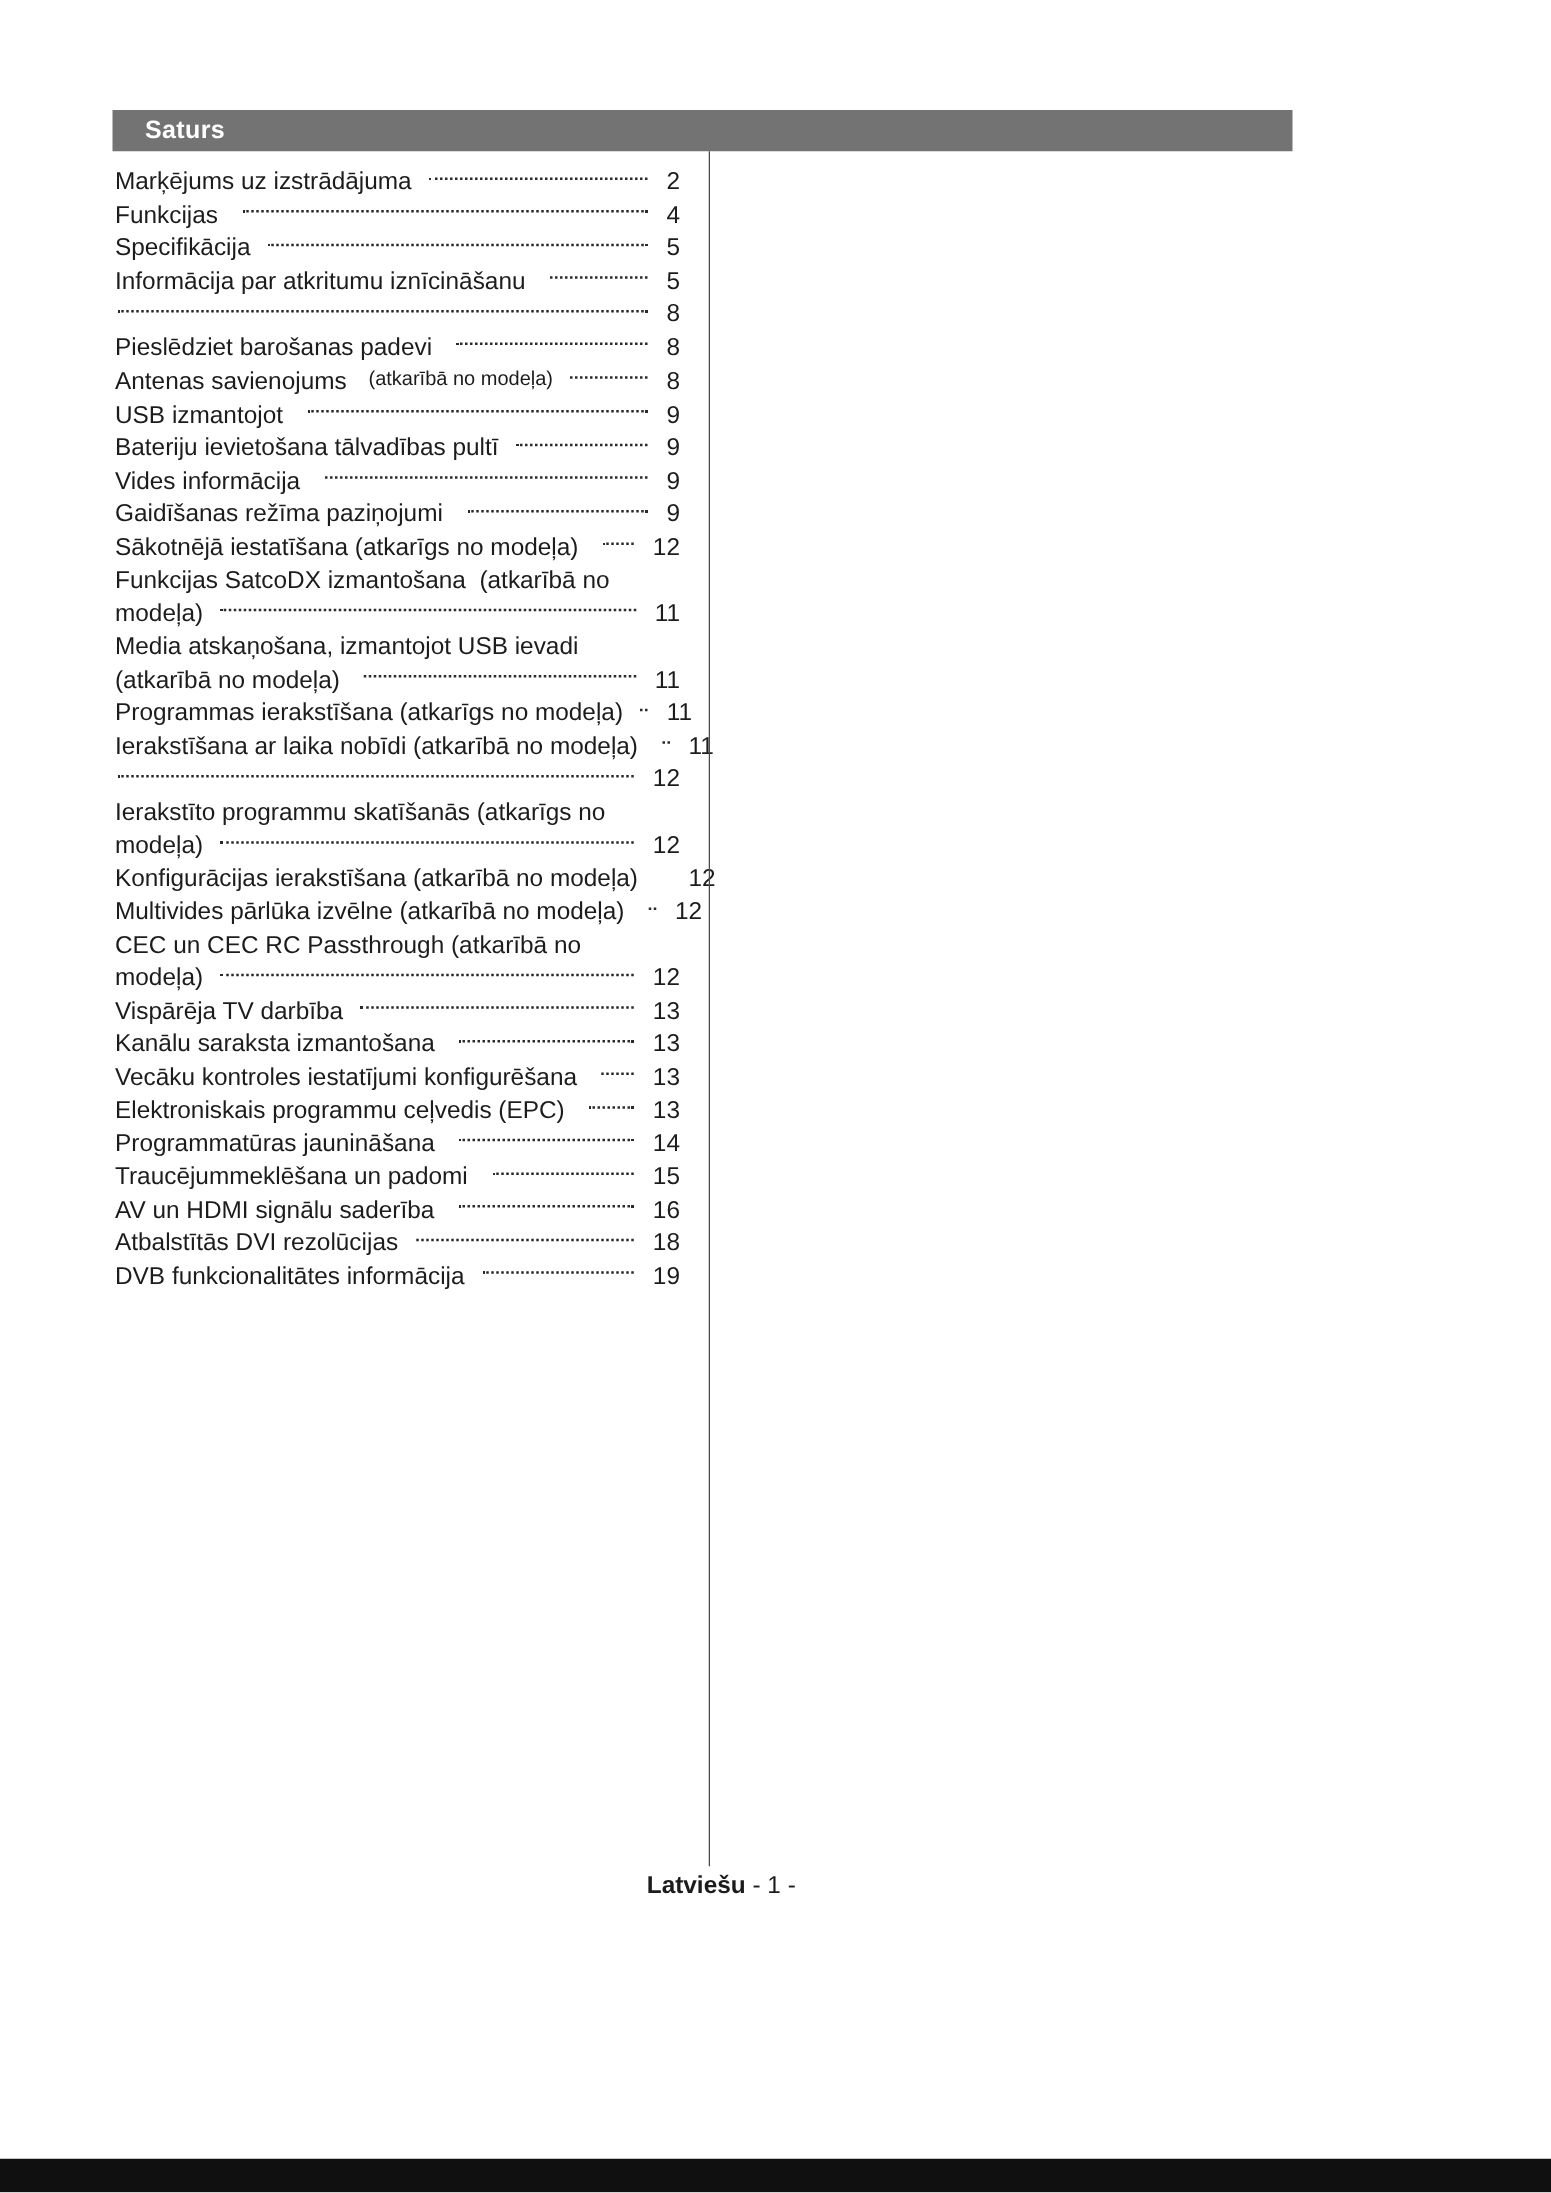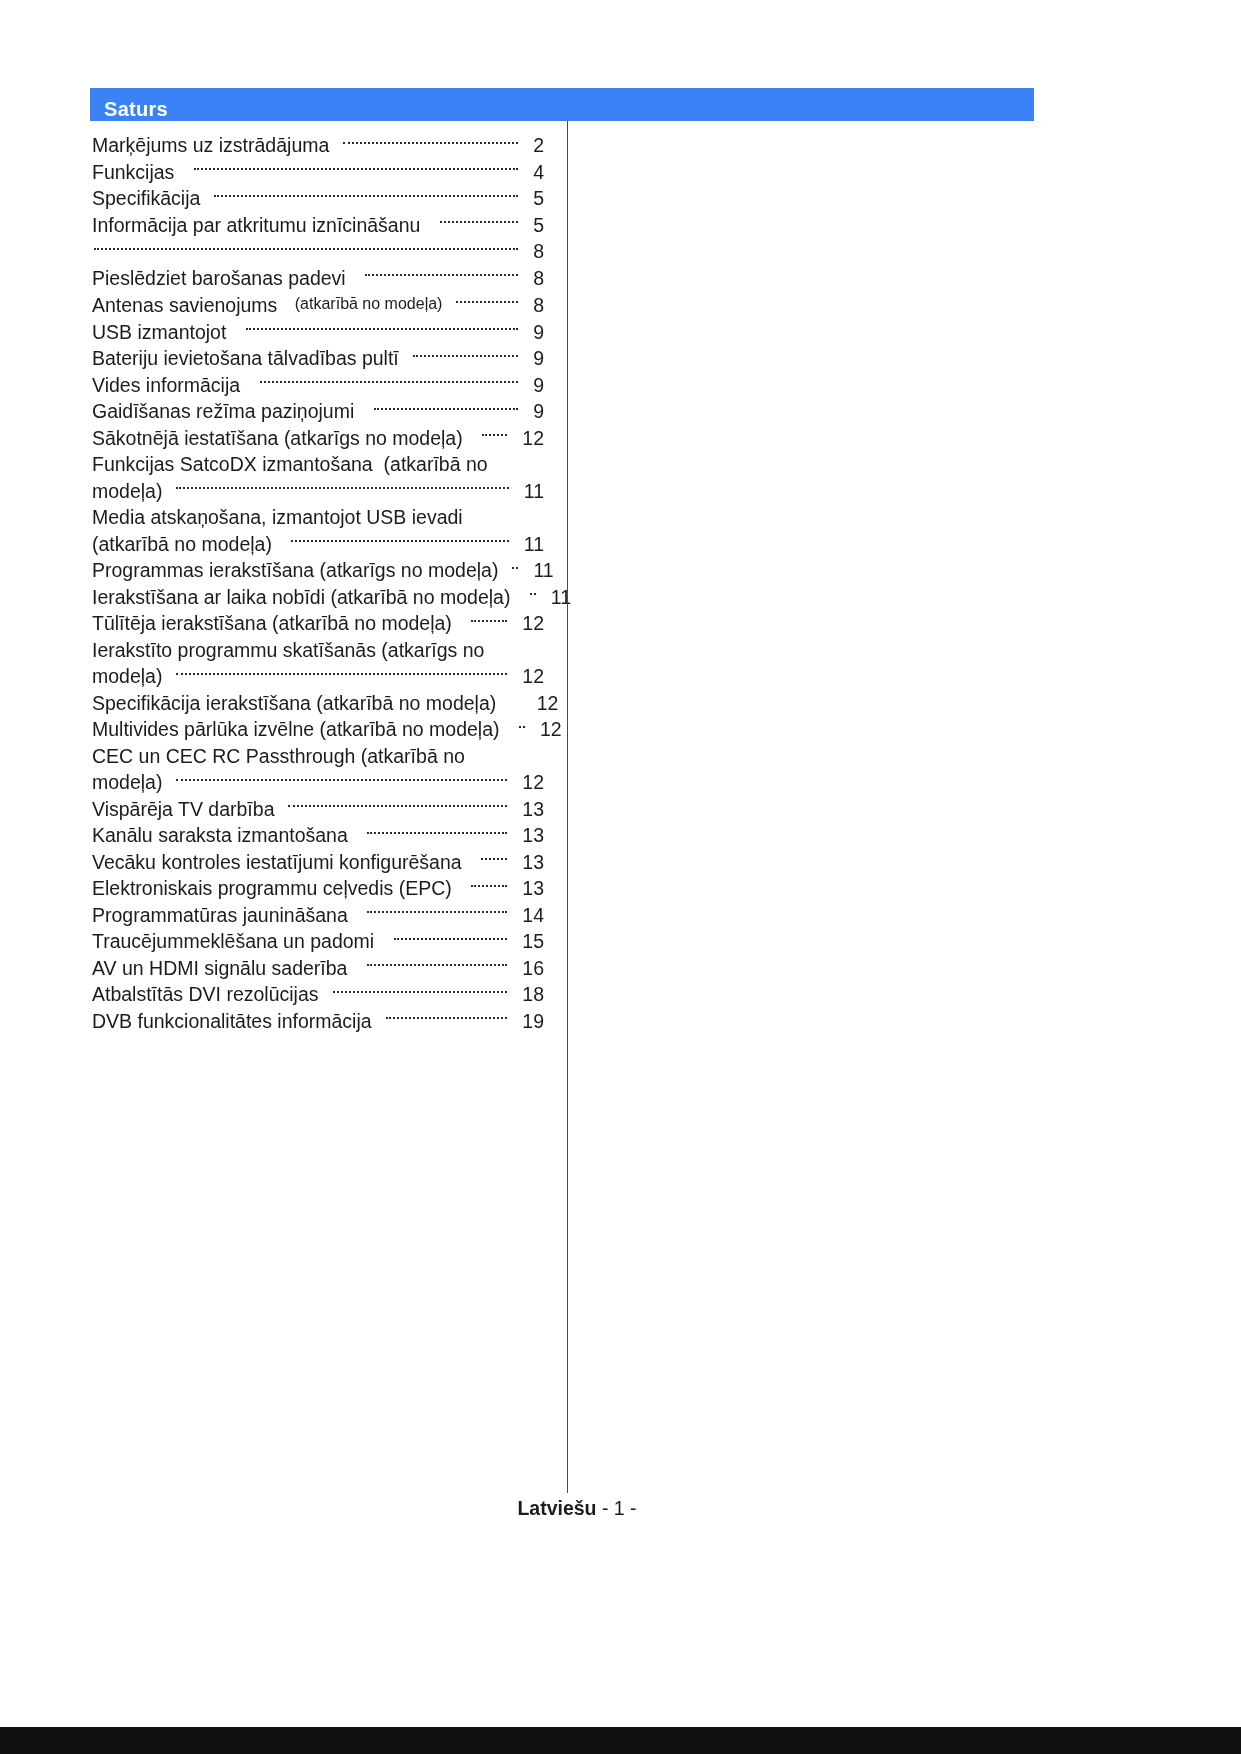--- a/index.html
+++ b/index.html
@@ -13,23 +13,24 @@
     color: #1c1c1c;
     overflow: hidden;
     margin: 0 auto;
   }
   .header-bar {
     position: absolute;
     left: 90px;
     top: 88px;
     width: 944px;
     height: 33px;
-    background: #3b82f6;
+    background: #737373;
     display: flex;
-    align-items: flex-end;
+    align-items: center;
+    padding-left: 12px;
   }
   .header-title {
     color: #ffffff;
     font-weight: bold;
     font-size: 20px;
     padding-left: 14px;
     letter-spacing: 0.3px;
   }
   .toc-list {
     position: absolute;
@@ -204,36 +205,35 @@
       </div>
       <div class="toc-entry">
         <div class="toc-row">
           <span class="toc-label">Ierakstīšana ar laika nobīdi (atkarībā no modeļa) </span>
           <span class="leader"></span>
           <span class="toc-page">11</span>
         </div>
       </div>
       <div class="toc-entry">
         <div class="toc-row">
-          <span class="toc-label">Tūlītēja ierakstīšana (atkarībā no modeļa) </span>
           <span class="leader"></span>
           <span class="toc-page">12</span>
         </div>
       </div>
       <div class="toc-entry">
         <div class="toc-line1">Ierakstīto programmu skatīšanās (atkarīgs no</div>
         <div class="toc-row">
           <span class="toc-label">modeļa)</span>
           <span class="leader"></span>
           <span class="toc-page">12</span>
         </div>
       </div>
       <div class="toc-entry">
         <div class="toc-row">
-          <span class="toc-label">Specifikācija ierakstīšana (atkarībā no modeļa) </span>
+          <span class="toc-label">Konfigurācijas ierakstīšana (atkarībā no modeļa) </span>
           <span class="leader no-dots"></span>
           <span class="toc-page">12</span>
         </div>
       </div>
       <div class="toc-entry">
         <div class="toc-row">
           <span class="toc-label">Multivides pārlūka izvēlne (atkarībā no modeļa) </span>
           <span class="leader"></span>
           <span class="toc-page">12</span>
         </div>

